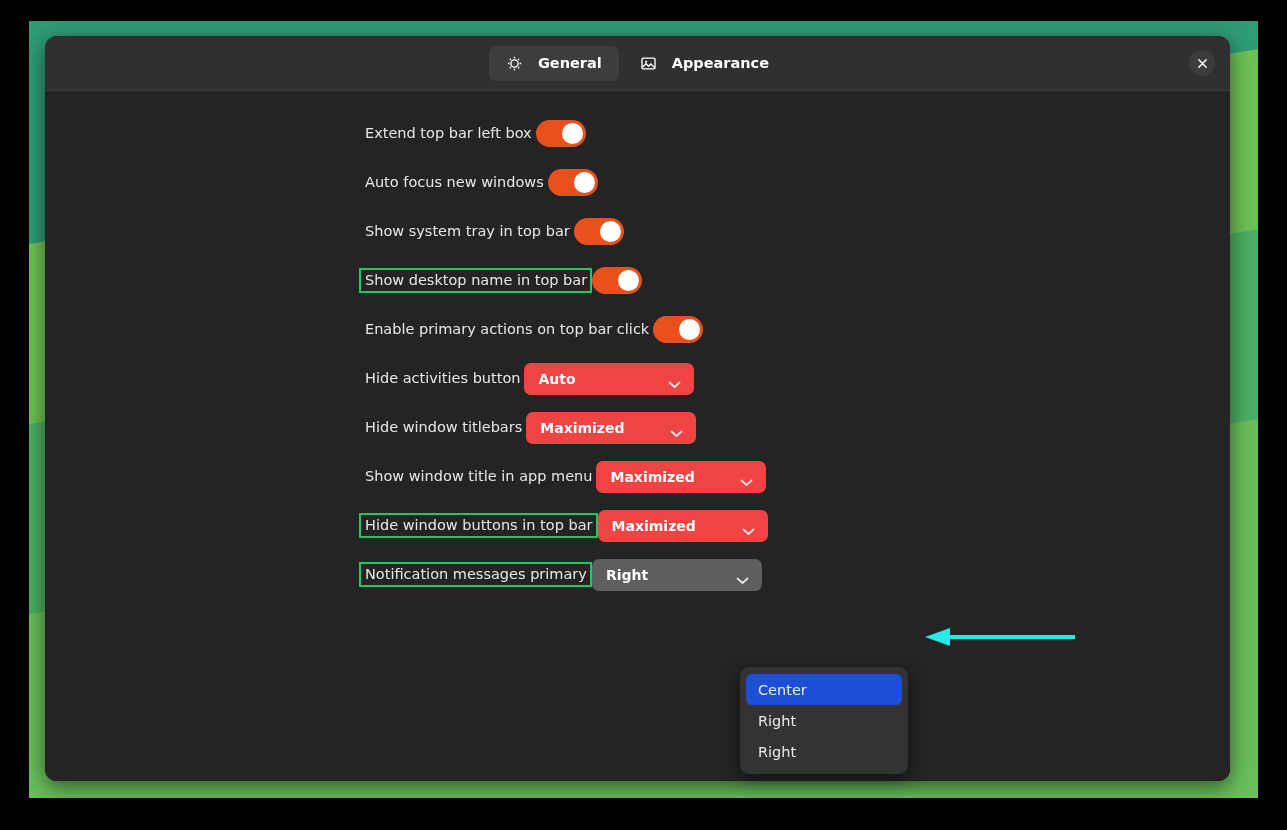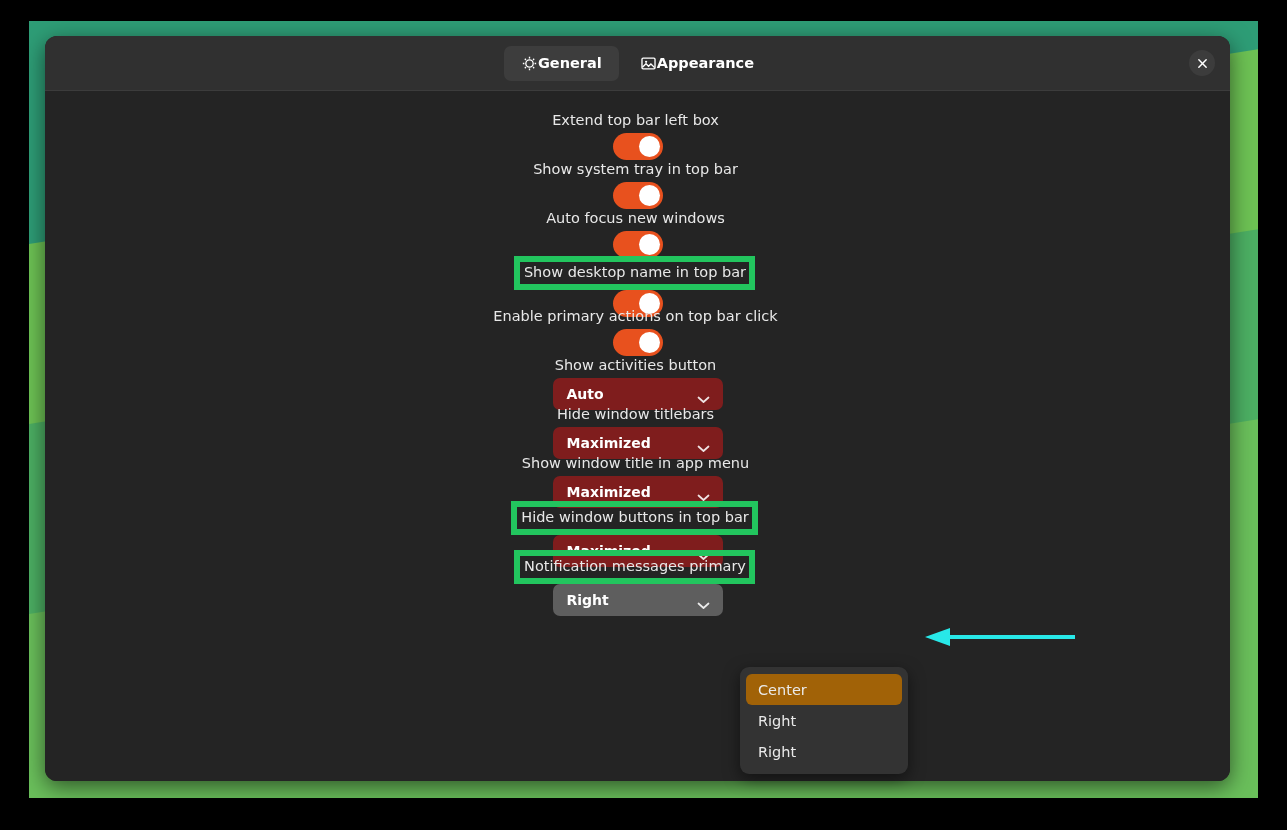--- a/index.html
+++ b/index.html
@@ -60,21 +60,21 @@
     border-bottom: 1px solid #3c3c3c;
     display: flex;
     align-items: center;
     justify-content: center;
   }
   .tabs { display: flex; align-items: center; gap: 4px; }
 
   .tab {
     display: flex;
     align-items: center;
-    gap: 0;
+    gap: 15px;
     height: 35px;
     padding: 0 17px;
     border-radius: 7px;
     color: #ffffff;
     font-size: 14.5px;
     font-weight: bold;
     font-family: "DejaVu Sans", sans-serif;
     cursor: pointer;
     white-space: nowrap;
   }
@@ -110,34 +110,33 @@
     width: 545px;
     margin: 0 auto;
     padding-left: 0;
   }
 
   .row {
     position: relative;
     height: 49px;
     display: flex;
     align-items: center;
-    flex-direction: column;
   }
 
   .row-label {
     color: #e8e8e8;
     font-size: 14.5px;
     font-family: "DejaVu Sans", sans-serif;
     line-height: 1;
     padding: 4px 4px 5px 4px;
     margin-left: -4px;
     white-space: nowrap;
   }
   .row-label.marked {
-    border: 6px solid #22c55e;
+    border: 2px solid #22c55e;
     margin-left: -6px;
     padding: 3px 3px 4px 4px;
   }
 
   
   .toggle {
     width: 50px;
     height: 27px;
     border-radius: 14px;
     background: #3a3a3a;
@@ -155,21 +154,21 @@
     border-radius: 50%;
     background: #ffffff;
   }
   .toggle.on .knob { left: 26px; }
 
   
   .dropdown {
     width: 170px;
     height: 32px;
     border-radius: 7px;
-    background: #7f1d1d;
+    background: #ef4444;
     display: flex;
     align-items: center;
     justify-content: space-between;
     padding: 0 13px 0 14px;
     cursor: pointer;
     flex: 0 0 auto;
   }
   .dropdown.active { background: #5e5e5e; }
   .dropdown .dd-value {
     color: #ffffff;
@@ -194,21 +193,21 @@
     height: 31px;
     display: flex;
     align-items: center;
     padding: 0 12px;
     border-radius: 6px;
     color: #eaeaea;
     font-size: 14.5px;
     font-family: "DejaVu Sans", sans-serif;
     cursor: pointer;
   }
-  .menu-item.highlight { background: #a16207; align-items: center; }
+  .menu-item.highlight { background: #1d4ed8; align-items: center; }
 
   
   #annotation-arrow {
     position: absolute;
     left: 920px;
     top: 624px;
     width: 160px;
     height: 26px;
     pointer-events: none;
   }
@@ -267,50 +266,50 @@
       <div class="rows">
 
         <div class="row">
           <span class="row-label marked" style="border:none;margin-left:-4px;padding:4px 4px 5px 4px;">Extend top bar left box</span>
           <div class="toggle on">
               <span class="knob"></span>
             </div>
         </div>
 
         <div class="row">
+          <span class="row-label">Auto focus new windows</span>
+          <div class="toggle on">
+              <span class="knob"></span>
+            </div>
+        </div>
+
+        <div class="row">
           <span class="row-label">Show system tray in top bar</span>
           <div class="toggle on">
               <span class="knob"></span>
             </div>
         </div>
 
         <div class="row">
-          <span class="row-label">Auto focus new windows</span>
-          <div class="toggle on">
-              <span class="knob"></span>
-            </div>
-        </div>
-
-        <div class="row">
           <span class="row-label marked">Show desktop name in top bar</span>
           <div class="toggle on">
               <span class="knob"></span>
             </div>
         </div>
 
         <div class="row">
           <span class="row-label">Enable primary actions on top bar click</span>
           <div class="toggle on">
               <span class="knob"></span>
             </div>
         </div>
 
 
         <div class="row">
-          <span class="row-label">Show activities button</span>
+          <span class="row-label">Hide activities button</span>
           <div class="dropdown">
             <span class="dd-value">Auto</span>
             <span class="chevron">
               <svg viewBox="0 0 13 9" fill="none" stroke="#ffffff" stroke-width="1.7" stroke-linecap="round" stroke-linejoin="round">
                   <path d="M1.5 2.5 L6.5 7 L11.5 2.5"></path>
                 </svg>
             </span>
           </div>
         </div>
 

